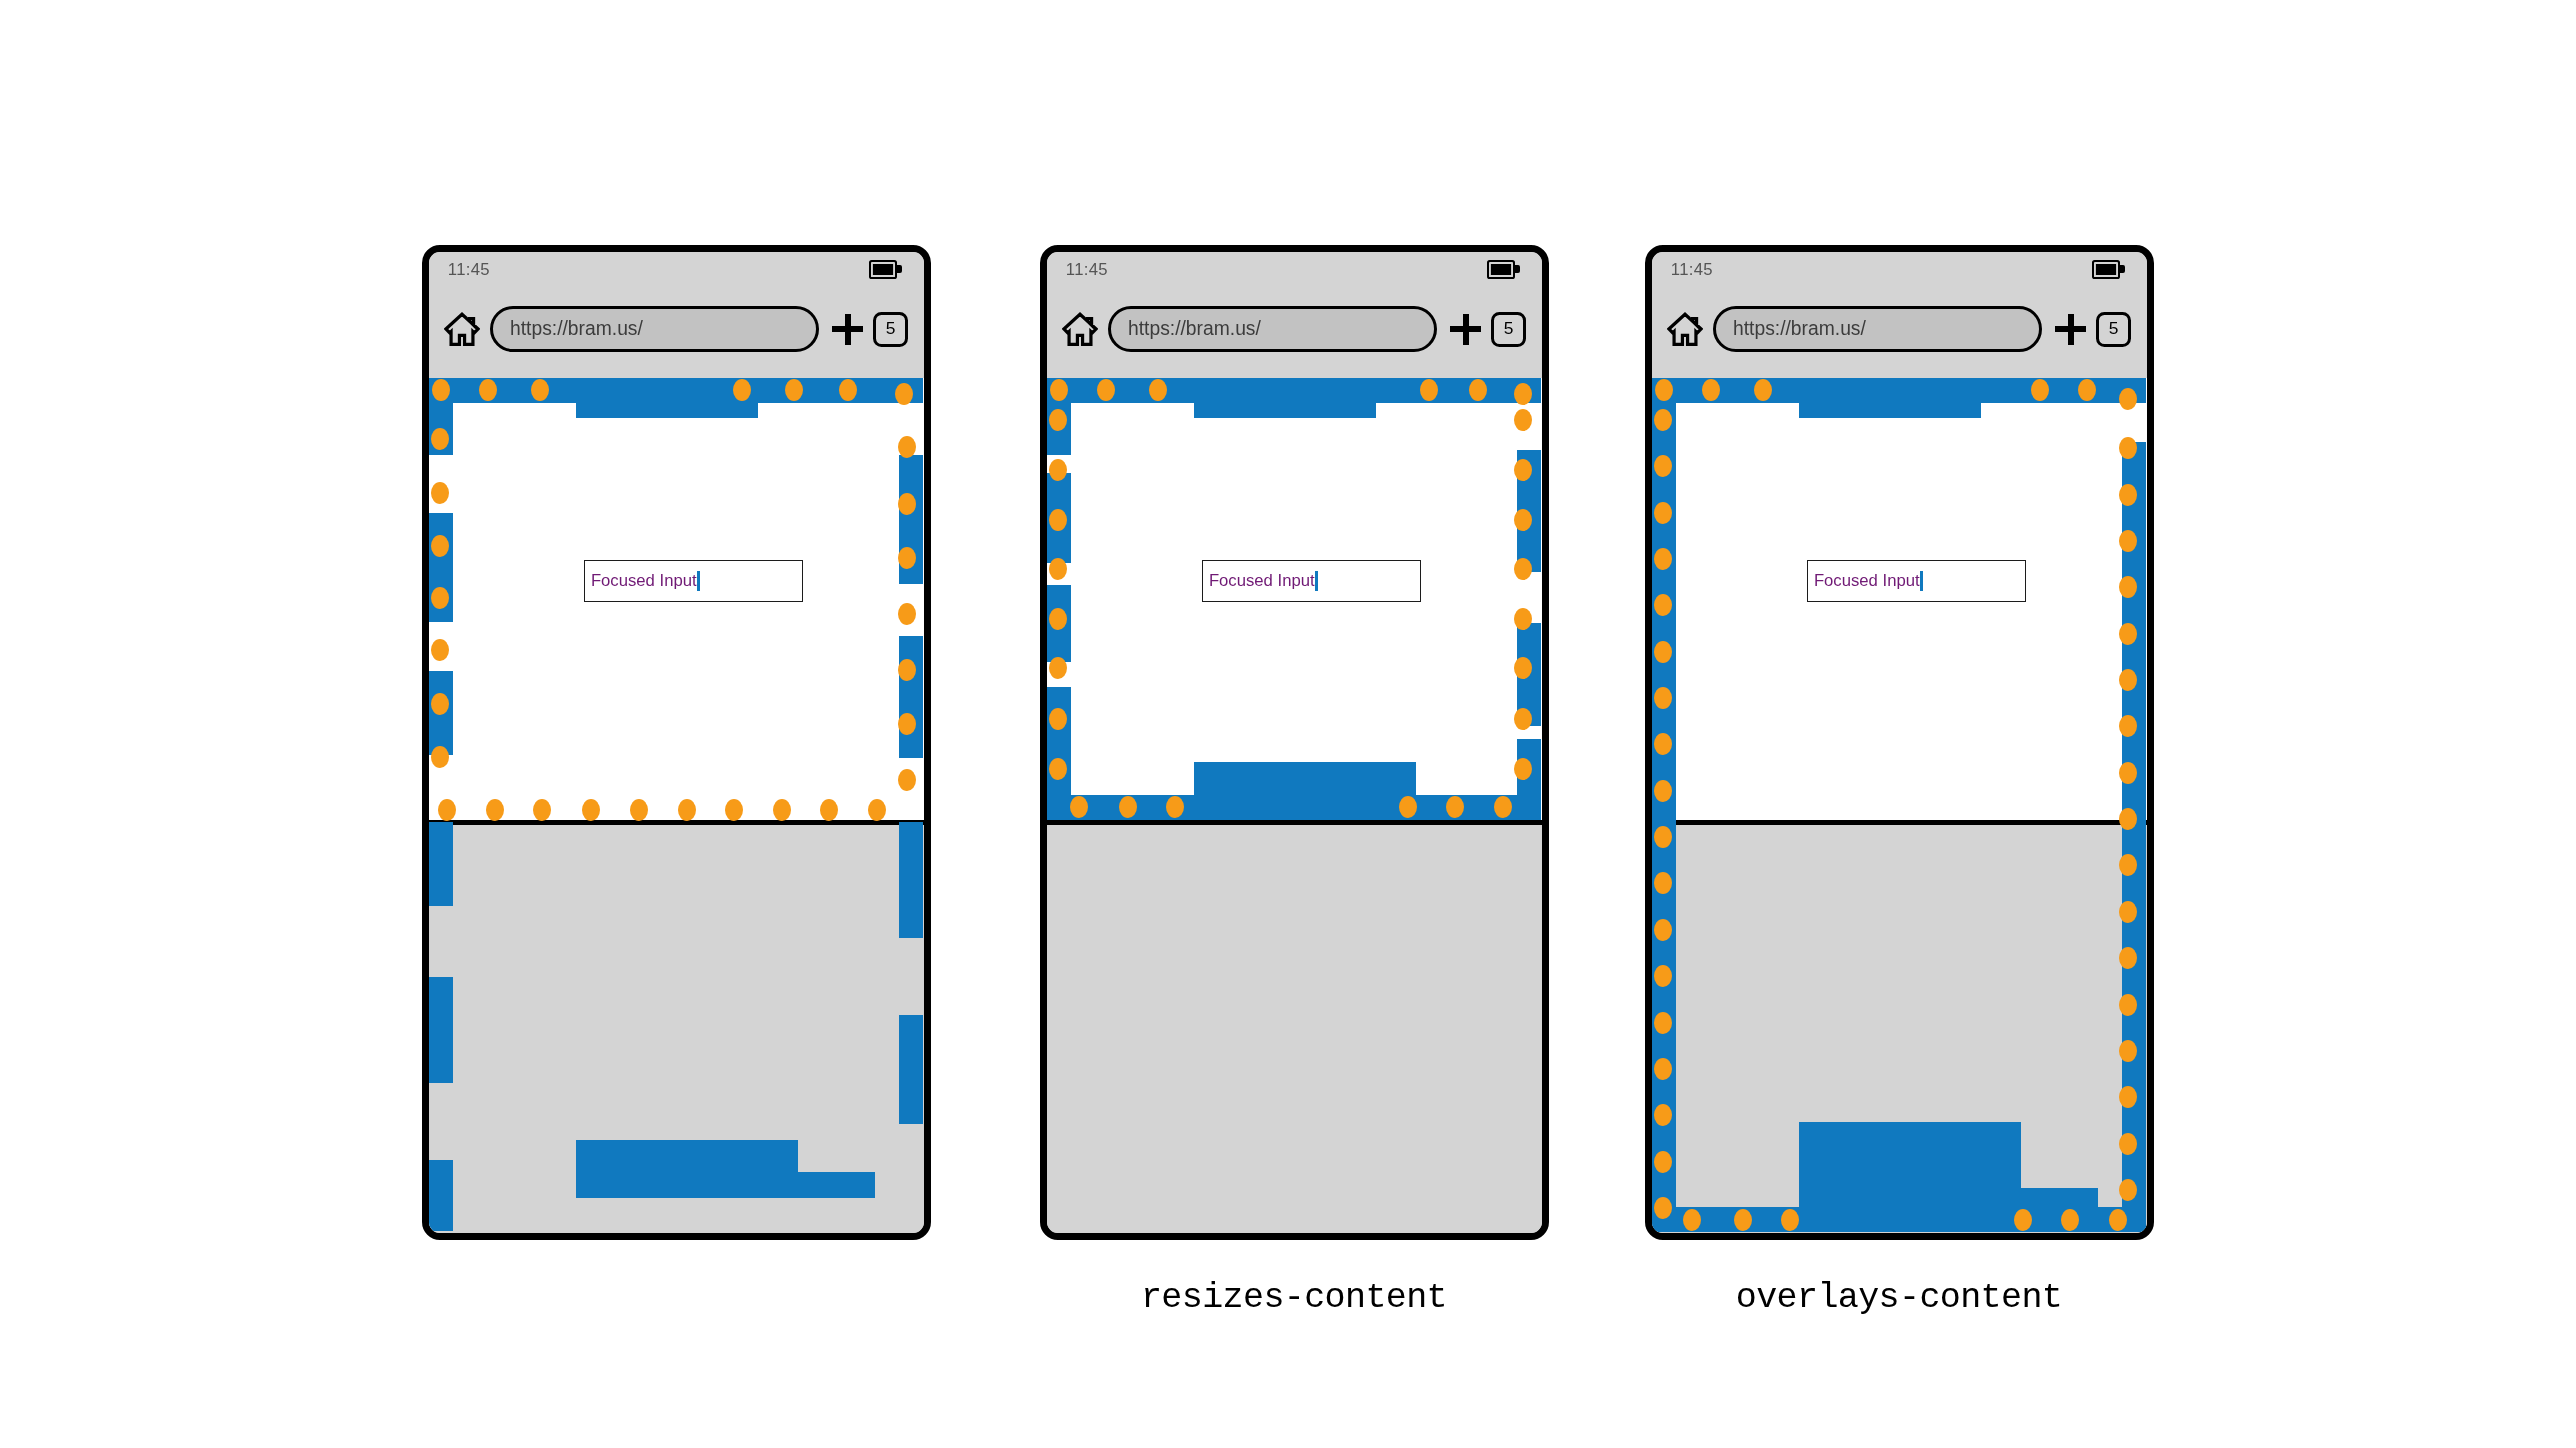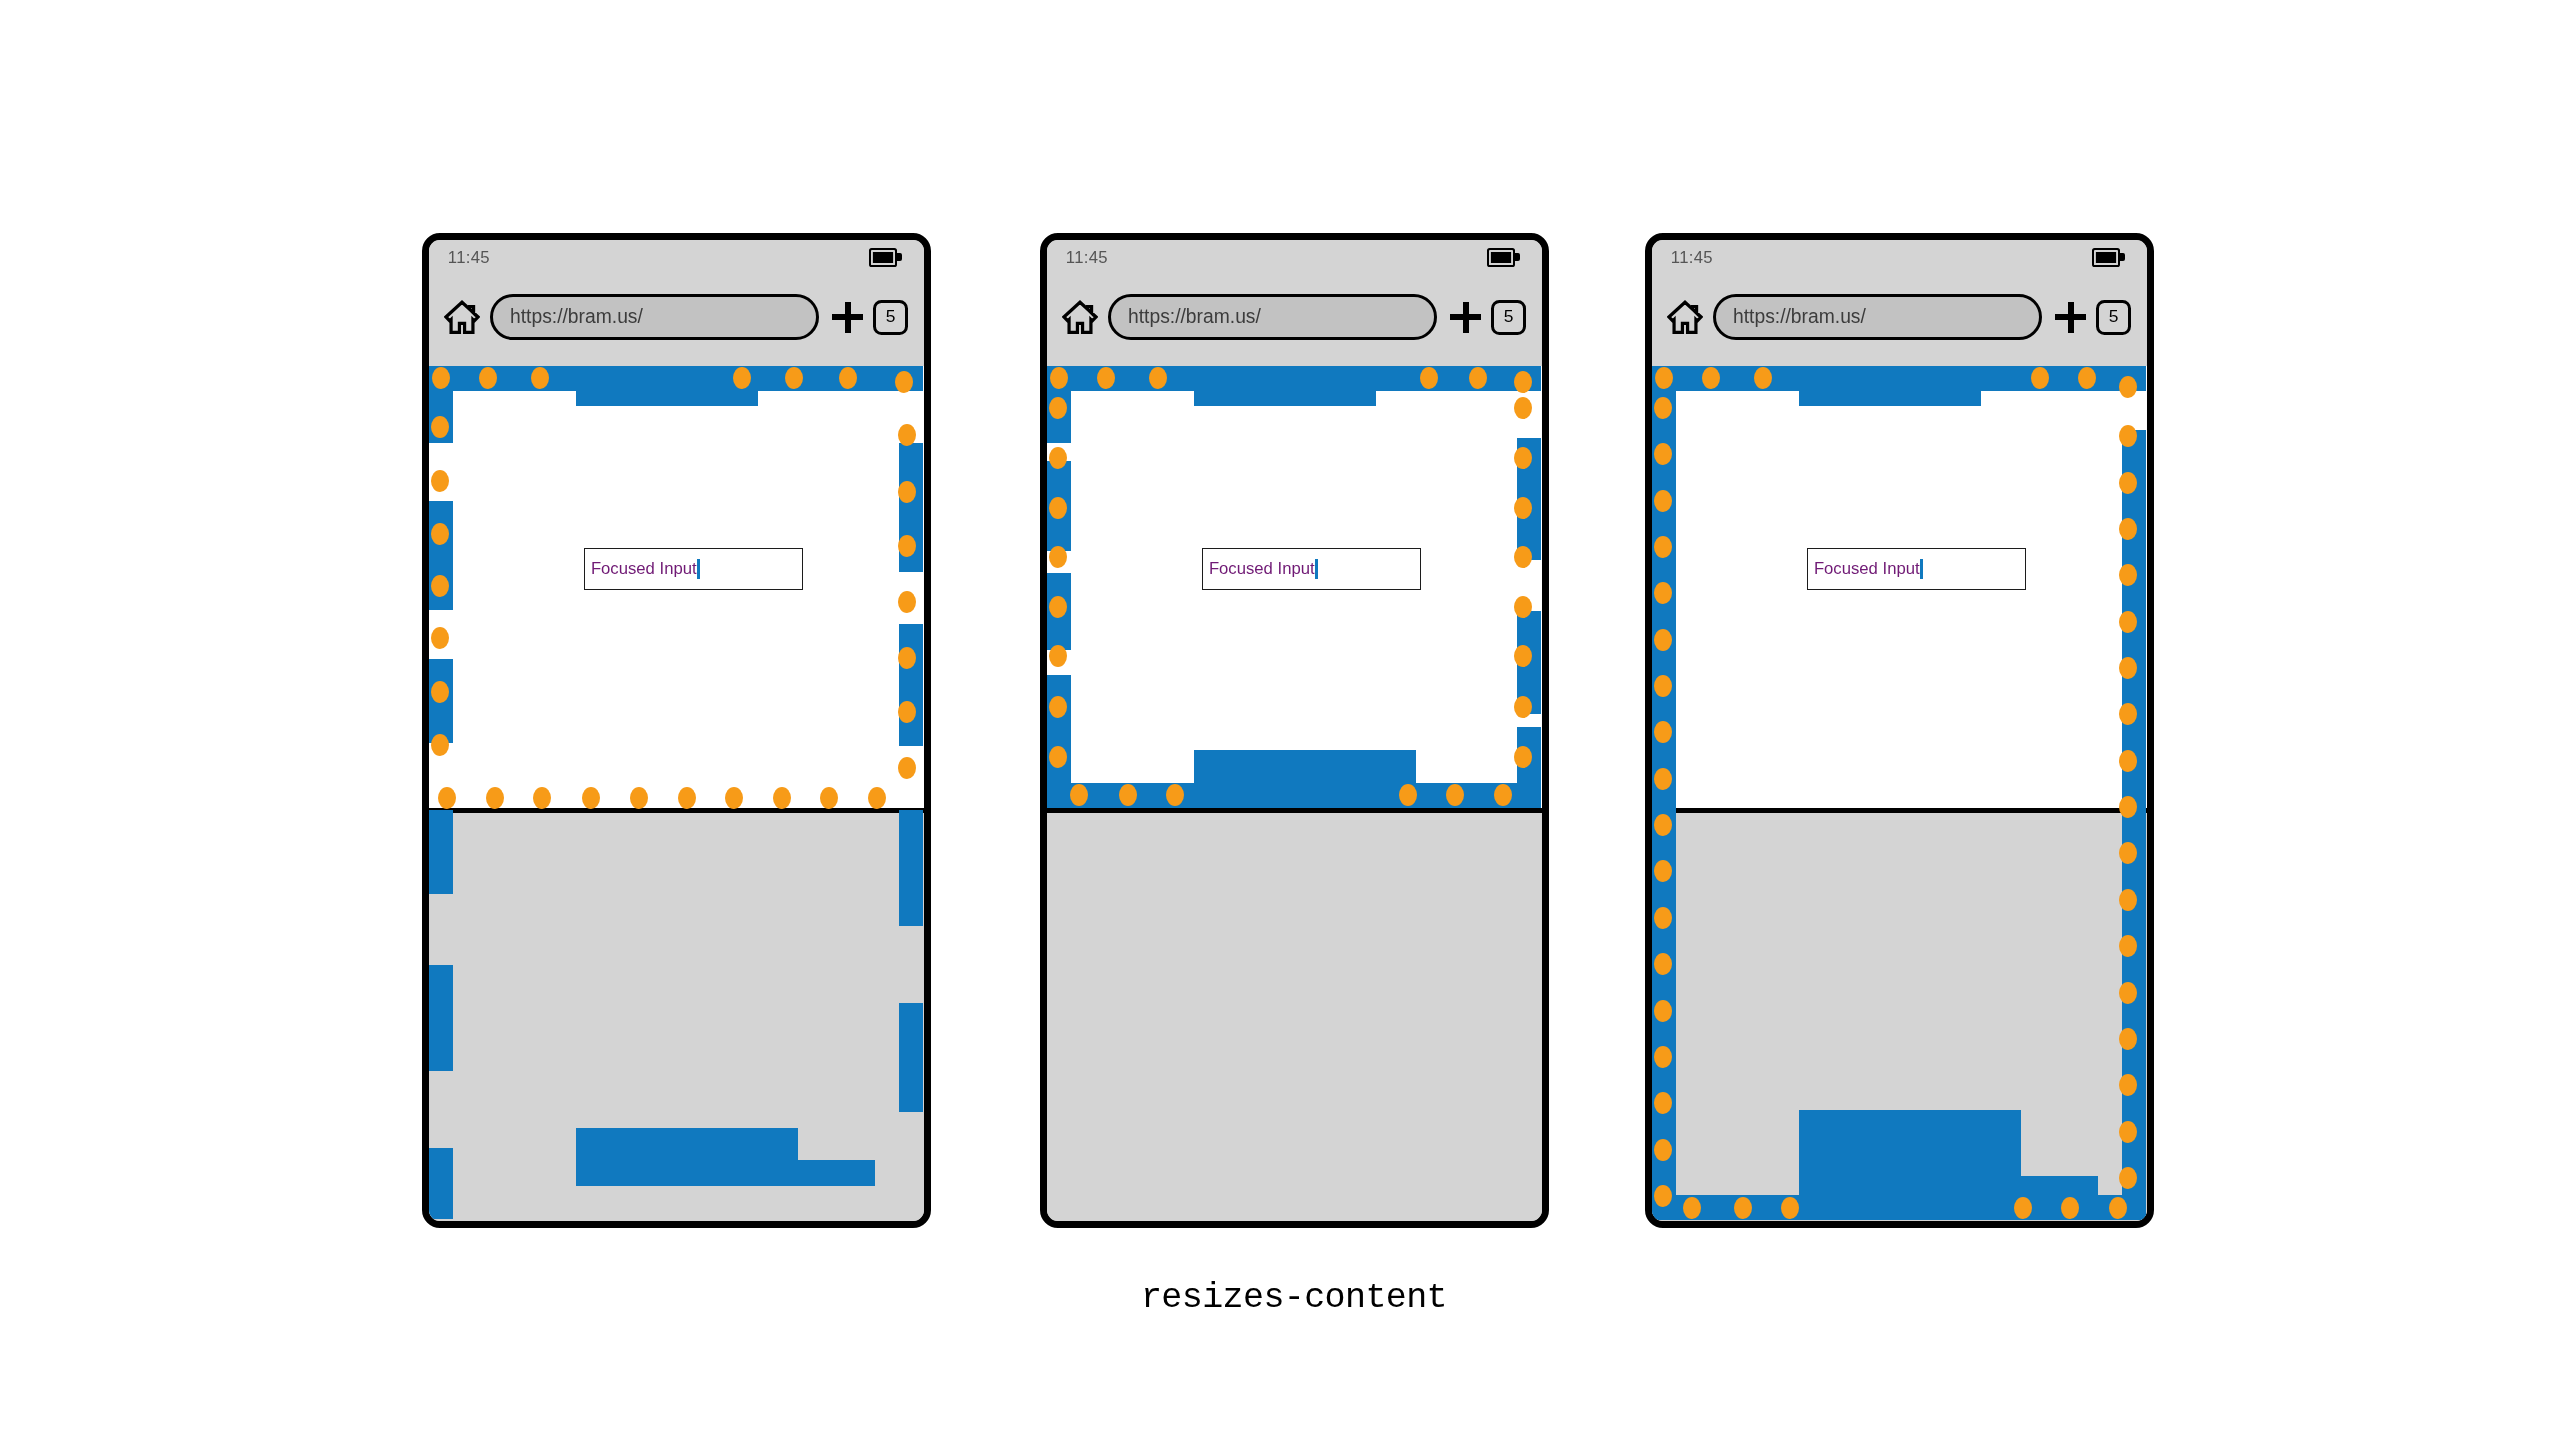--- a/index.html
+++ b/index.html
@@ -32,21 +32,21 @@
   }
   .phone-col.col-0 { left: 412px; }
   .phone-col.col-1 { left: 1030px; }
   .phone-col.col-2 { left: 1635px; }
 
   
   .phone {
     position: relative;
     width: 509px;
     height: 995px;
-    margin: 4px auto;
+    margin: 16px auto;
     border: 7px solid #000000;
     border-radius: 18px;
     background: #d4d4d4;
     box-sizing: border-box;
     overflow: hidden;
   }
 
   
   .chrome {
     position: absolute;
@@ -553,16 +553,17 @@
           <div class="hl-dot" style="left:467px; top:801px;"></div>
           <div class="hl-dot" style="left:31px;  top:831px;"></div>
           <div class="hl-dot" style="left:82px; top:831px;"></div>
           <div class="hl-dot" style="left:129px; top:831px;"></div>
           <div class="hl-dot" style="left:362px; top:831px;"></div>
           <div class="hl-dot" style="left:409px; top:831px;"></div>
           <div class="hl-dot" style="left:457px; top:831px;"></div>
         </div>
       </div>
     </div>
+    <div class="caption">overlays-content</div>
   </div>
 
 </div>
 
 
 </body></html>

